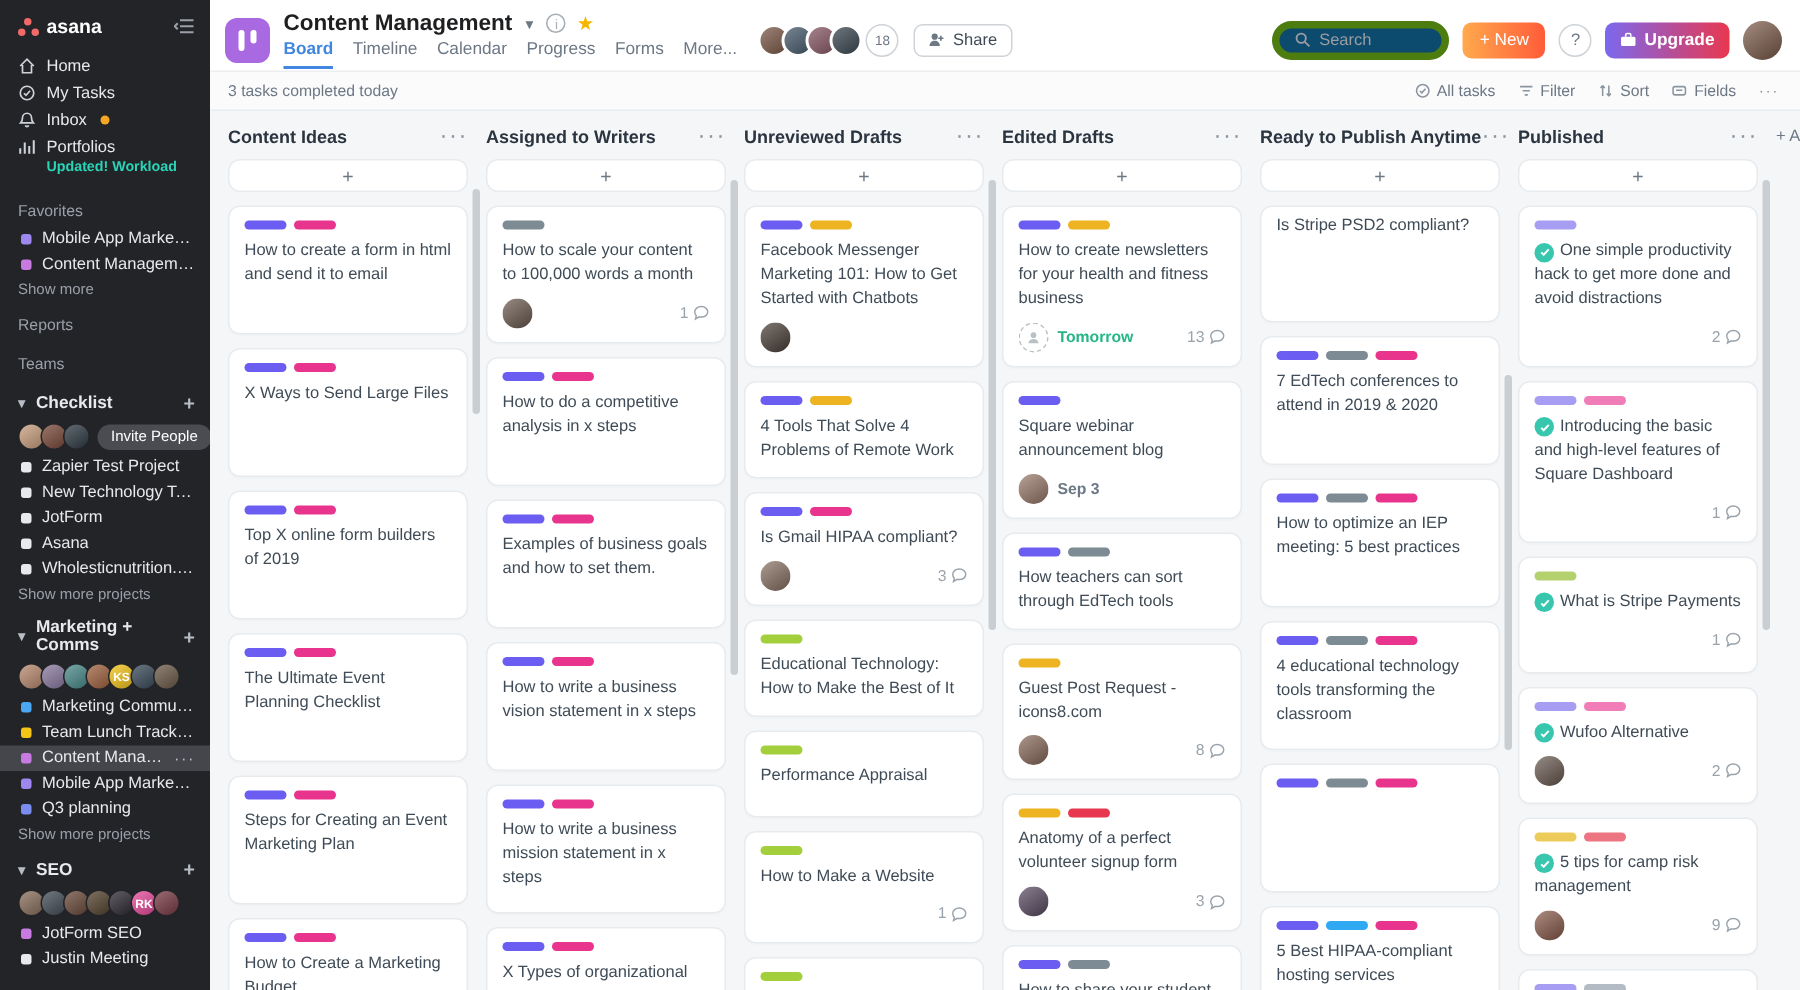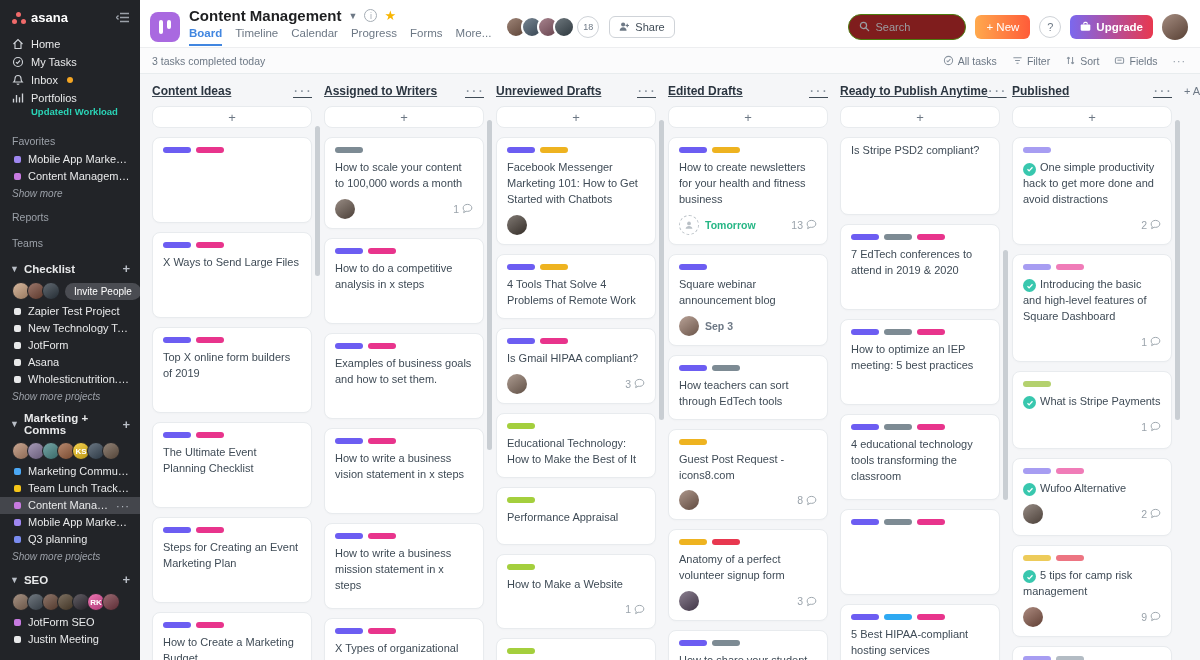--- a/index.html
+++ b/index.html
@@ -21,21 +21,21 @@
   .side-item .ic { width:12px; flex-shrink:0; color:#cfd3d8; margin-top:1px; }
   .side-item .lbl { color:#e8e9ea; line-height:14px; }
   .side-sub { color:#2ad4b7; font-size:9.5px; font-weight:bold; margin-top:1px; }
   .dot-orange { width:6px; height:6px; border-radius:50%; background:#f5a623; margin:4px 0 0 2px; }
   .sect-title { color:#9ba0a8; font-size:10.5px; padding:10px 12px 4px; }
   .proj-item { display:flex; align-items:center; gap:7px; padding:2px 10px 2px 14px; min-height:16px; cursor:pointer; }
   .proj-dot { width:7px; height:7px; border-radius:2px; flex-shrink:0; }
   .proj-lbl { white-space:nowrap; overflow:hidden; text-overflow:ellipsis; line-height:13px; }
   .proj-item.sel { background:#44464c; }
   .proj-item.sel .mini-dots { margin-left:auto; color:#b9bec6; }
-  .show-more { color:#9ba0a8; font-size:10px; padding:3px 12px 2px; cursor:pointer;font-style:italic; }
+  .show-more { color:#9ba0a8; font-size:10px; padding:3px 12px 2px; cursor:pointer; }
   .team-head { display:flex; align-items:center; padding:8px 10px 2px 10px; font-weight:bold; font-size:11.5px; cursor:pointer; }
   .team-caret { color:#b9bec6; margin-right:5px; font-size:9px; }
   .team-plus { margin-left:auto; color:#b9bec6; font-size:13px; cursor:pointer; }
   .av-row { display:flex; align-items:center; padding:4px 10px 3px 12px; }
   .av { width:18px; height:18px; border-radius:50%; border:1px solid #222428; margin-right:-3px; flex-shrink:0;
         display:flex; align-items:center; justify-content:center; font-size:8px; font-weight:bold; color:#fff;
         background-image:linear-gradient(145deg,rgba(255,255,255,.25),rgba(0,0,0,.25)); }
   .invite-pill { background:#4a4c52; color:#fff; border-radius:10px; font-size:10px; padding:3px 9px; margin-left:8px; white-space:nowrap; cursor:pointer; }
   .add-team { padding:12px 12px 4px; color:#cfd3d8; cursor:pointer; }
 
@@ -53,35 +53,35 @@
   .hdr-info { width:13px; height:13px; border-radius:50%; border:1px solid #a5adb5; color:#a5adb5; font-size:9px; display:flex; align-items:center; justify-content:center; }
   .hdr-star { color:#f8b500; font-size:13px; }
   .tabs { display:flex; gap:13px; margin-top:3px; }
   .tab { font-size:11.5px; color:#6d7885; padding-bottom:5px; cursor:pointer; }
   .tab.active { color:#4186e0; border-bottom:2px solid #4186e0; font-weight:bold; }
   .hdr-members { display:flex; margin-left:14px; }
   .hdr-members .av { width:22px; height:22px; border:2px solid #fff; margin-right:-6px; }
   .mem-count { width:22px; height:22px; border-radius:50%; background:#fff; border:1px solid #cfd3d8; color:#6d7885; font-size:9px; display:flex; align-items:center; justify-content:center; margin-left:8px; }
   .share-btn { display:flex; align-items:center; gap:5px; border:1px solid #cfd3d8; border-radius:6px; background:#fff; font-size:11px; color:#3f4b56; padding:4px 9px; margin-left:10px; cursor:pointer; }
   .hdr-right { margin-left:auto; display:flex; align-items:center; gap:9px; }
-  .search-pill { display:flex; align-items:center; gap:5px; background:#7f1d1d; border:1px solid #4d7c0f; border-radius:13px; height:26px; padding:0 10px; width:118px; color:#9b9da1; font-size:11px; cursor:text; }
+  .search-pill { display:flex; align-items:center; gap:5px; background:#0c4a6e; border:5px solid #4d7c0f; border-radius:13px; height:26px; padding:0 10px; width:118px; color:#9b9da1; font-size:11px; cursor:text; }
   .btn-new { border:none; border-radius:6px; color:#fff; font-size:11.5px; font-weight:normal; padding:6px 11px; background:linear-gradient(90deg,#ffa94d,#ff5c39); cursor:pointer; }
   .btn-help { width:22px; height:22px; border-radius:50%; border:1px solid #cfd3d8; background:#fff; color:#6d7885; font-size:11px; display:flex; align-items:center; justify-content:center; cursor:pointer; }
   .btn-upgrade { display:flex; align-items:center; gap:5px; border:none; border-radius:6px; color:#fff; font-size:11.5px; font-weight:bold; padding:6px 10px; background:linear-gradient(90deg,#7b68ee,#e8384f); cursor:pointer; }
   .me-av { width:26px; height:26px; border-radius:50%; background:#7d5b4a; background-image:linear-gradient(145deg,rgba(255,255,255,.3),rgba(0,0,0,.3)); cursor:pointer; }
 
   .subhdr { display:flex; align-items:center; background:#fbfbfc; border-bottom:1px solid #e8ecee; padding:0 14px 0 12px; height:26px; flex-shrink:0; font-size:10.5px; color:#6d7885; }
   .subhdr-right { margin-left:auto; display:flex; align-items:center; gap:15px; }
   .sub-item { display:flex; align-items:center; gap:4px; cursor:pointer; color:#6d7885; }
   .mini-dots { letter-spacing:1px; color:#8b95a0; cursor:pointer; }
 
   
   .board { flex:1; display:flex; align-items:flex-start; padding:6px 0 0 12px; overflow:hidden; position:relative; }
   .col { width:160px; margin-right:12px; flex-shrink:0; position:relative; }
-  .col-head { display:flex; align-items:center; height:22px; margin-bottom:4px;text-decoration:underline; }
+  .col-head { display:flex; align-items:center; height:22px; margin-bottom:4px; }
   .col-title { font-size:12px; font-weight:bold; color:#2b3540; white-space:nowrap; }
   .col-head .mini-dots { margin-left:auto; }
   .addbar { background:#fff; border:1px solid #e8ebee; border-radius:8px; height:22px; display:flex; align-items:center; justify-content:center; color:#6d7885; font-size:13px; margin-bottom:9px; cursor:pointer; }
   .card { background:#fff; border:1px solid #e8ebee; border-radius:8px; padding:9px 10px; margin-bottom:9px; min-height:86px; cursor:pointer; box-shadow:0 1px 2px rgba(0,0,0,.02); }
   .col-3 .card { min-height:58px; }
   .col-4 .card { min-height:60px; }
   .col-6 .card { min-height:78px; }
   .card.clip-top { min-height:78px; padding-top:5px; }
   .tags { display:flex; gap:5px; margin-bottom:7px; }
   .tag { width:28px; height:6px; border-radius:3px; }
@@ -370,20 +370,21 @@
         <div class="col-head">
           <span class="col-title">Content Ideas</span>
           <span class="mini-dots">···</span>
         </div>
         <div class="addbar">+</div>
         <div class="card">
           <div class="tags">
             <span class="tag" style="background: rgb(108, 93, 242);"></span>
             <span class="tag" style="background: rgb(232, 52, 140);"></span>
           </div>
+          <div class="card-title">How to create a form in html and send it to email</div>
         </div>
         <div class="card">
           <div class="tags">
             <span class="tag" style="background: rgb(108, 93, 242);"></span>
             <span class="tag" style="background: rgb(232, 52, 140);"></span>
           </div>
           <div class="card-title">X Ways to Send Large Files</div>
         </div>
         <div class="card">
           <div class="tags">

